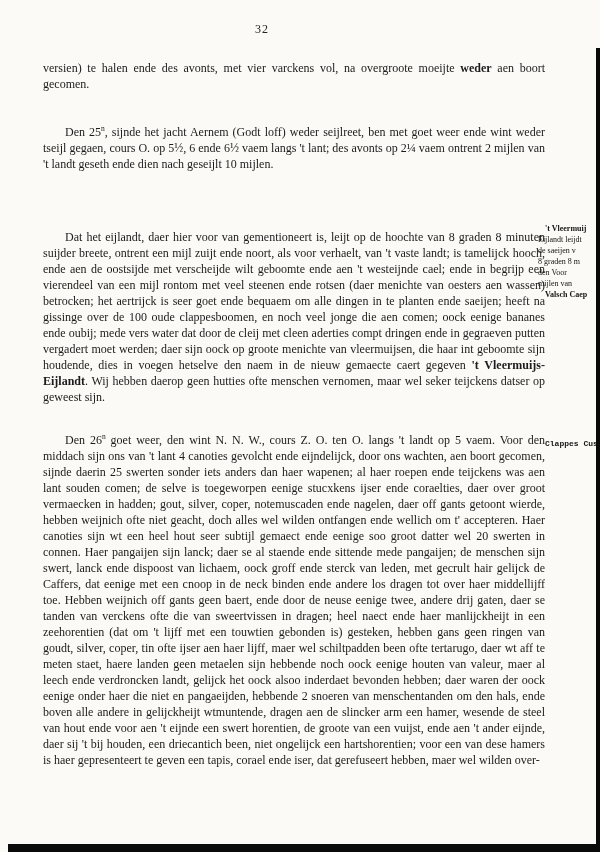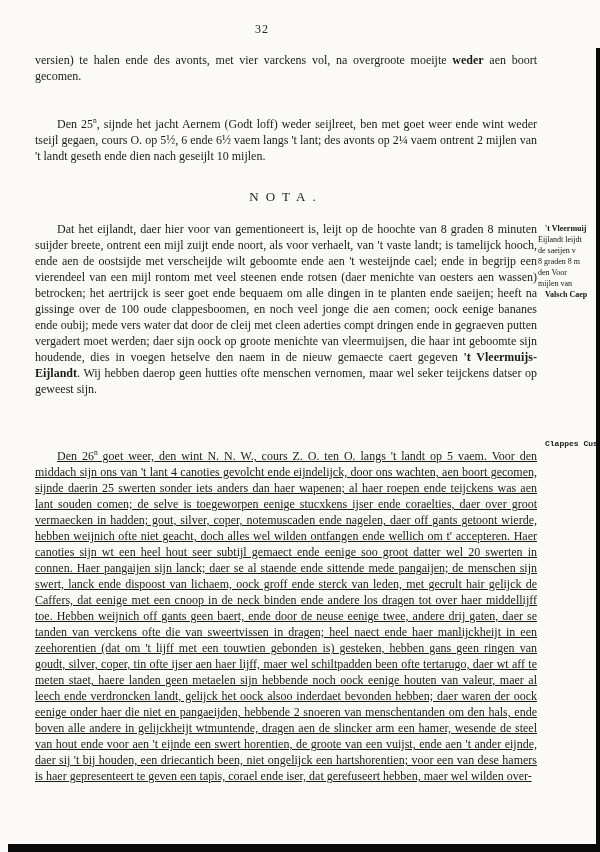--- a/index.html
+++ b/index.html
@@ -1,28 +1,28 @@
 <!DOCTYPE html>
 <html><head>
 <meta charset="utf-8">
 <style>
   html,body{margin:0;padding:0;background:#ffffff;}
   .page{position:relative;width:600px;height:852px;background:#fbfaf7;overflow:hidden;
         font-family:"Liberation Serif",serif;color:#1b1b1b;}
   .pnum{position:absolute;top:22px;left:0;width:524px;text-align:center;
         font-size:12px;letter-spacing:1px;color:#222;}
-  .para{position:absolute;left:35px;width:502px;margin:0;text-align:justify;
+  .para{position:absolute;left:35px;width:502px;margin:8px;text-align:justify;
         font-size:12px;line-height:16px;}
   .indent{text-indent:22px;}
   .p1{top:52px;}
   .p2{top:116px;}
   .nota{position:absolute;top:189px;left:35px;width:502px;text-align:center;
         font-size:13px;letter-spacing:7px;color:#1b1b1b;}
   .p3{top:221px;}
-  .p4{top:448px;text-decoration:underline;}
+  .p4{top:424px;}
   sup.ord{font-size:7.5px;line-height:0;vertical-align:5px;}
   b{font-weight:bold;}
   .mnote{position:absolute;left:538px;width:58px;overflow:hidden;
          font-size:8px;line-height:11px;color:#141414;}
   .mnote1{top:223px;}
   .mnote2{top:438px;font-family:Liberation Mono, monospace;}
   .nline{white-space:nowrap;}
   .nb{font-weight:bold;padding-left:7px;}
   .edge-r{position:absolute;left:596px;top:48px;width:4px;height:804px;background:#0a0a0a;}
   .edge-b{position:absolute;left:8px;top:844px;width:592px;height:8px;background:#0a0a0a;}
@@ -31,21 +31,20 @@
 <body>
 
 <div class="page">
 
   <div class="pnum">32</div>
 
   <p class="para p1"><span>versien) te halen ende des avonts, met vier varckens vol, na overgroote moeijte </span><b>weder</b><span> aen boort gecomen.</span></p>
 
   <p class="para indent p2"><span>Den 25</span><sup class="ord">n</sup><span>, sijnde het jacht Aernem (Godt loff) weder seijlreet, ben met goet weer ende wint weder tseijl gegaen, cours O. op 5½, 6 ende 6½ vaem langs 't lant; des avonts op 2¼ vaem ontrent 2 mijlen van 't landt geseth ende dien nach geseijlt 10 mijlen.</span></p>
 
-  <div class="nota">NOTA.</div>
 
   <p class="para indent p3"><span>Dat het eijlandt, daer hier voor van gementioneert is, leijt op de hoochte van 8 graden 8 minuten suijder breete, ontrent een mijl zuijt ende noort, als voor verhaelt, van 't vaste landt; is tamelijck hooch, ende aen de oostsijde met verscheijde wilt geboomte ende aen 't westeijnde cael; ende in begrijp een vierendeel van een mijl rontom met veel steenen ende rotsen (daer menichte van oesters aen wassen) betrocken; het aertrijck is seer goet ende bequaem om alle dingen in te planten ende saeijen; heeft na gissinge over de 100 oude clappesboomen, en noch veel jonge die aen comen; oock eenige bananes ende oubij; mede vers water dat door de cleij met cleen aderties compt dringen ende in gegraeven putten vergadert moet werden; daer sijn oock op groote menichte van vleermuijsen, die haar int geboomte sijn houdende, dies in voegen hetselve den naem in de nieuw gemaecte caert gegeven </span><b>'t Vleermuijs-Eijlandt</b><span>. Wij hebben daerop geen hutties ofte menschen vernomen, maar wel seker teijckens datser op geweest sijn.</span></p>
 
   <p class="para indent p4"><span>Den 26</span><sup class="ord">n</sup><span> goet weer, den wint N. N. W., cours Z. O. ten O. langs 't landt op 5 vaem. Voor den middach sijn ons van 't lant 4 canoties gevolcht ende eijndelijck, door ons wachten, aen boort gecomen, sijnde daerin 25 swerten sonder iets anders dan haer wapenen; al haer roepen ende teijckens was aen lant souden comen; de selve is toegeworpen eenige stucxkens ijser ende coraelties, daer over groot vermaecken in hadden; gout, silver, coper, notemuscaden ende nagelen, daer off gants getoont wierde, hebben weijnich ofte niet geacht, doch alles wel wilden ontfangen ende wellich om t' accepteren. Haer canoties sijn wt een heel hout seer subtijl gemaect ende eenige soo groot datter wel 20 swerten in connen. Haer pangaijen sijn lanck; daer se al staende ende sittende mede pangaijen; de menschen sijn swert, lanck ende dispoost van lichaem, oock groff ende sterck van leden, met gecrult hair gelijck de Caffers, dat eenige met een cnoop in de neck binden ende andere los dragen tot over haer middellijff toe. Hebben weijnich off gants geen baert, ende door de neuse eenige twee, andere drij gaten, daer se tanden van verckens ofte die van sweertvissen in dragen; heel naect ende haer manlijckheijt in een zeehorentien (dat om 't lijff met een touwtien gebonden is) gesteken, hebben gans geen ringen van goudt, silver, coper, tin ofte ijser aen haer lijff, maer wel schiltpadden been ofte tertarugo, daer wt aff te meten staet, haere landen geen metaelen sijn hebbende noch oock eenige houten van valeur, maer al leech ende verdroncken landt, gelijck het oock alsoo inderdaet bevonden hebben; daer waren der oock eenige onder haer die niet en pangaeijden, hebbende 2 snoeren van menschentanden om den hals, ende boven alle andere in gelijckheijt wtmuntende, dragen aen de slincker arm een hamer, wesende de steel van hout ende voor aen 't eijnde een swert horentien, de groote van een vuijst, ende aen 't ander eijnde, daer sij 't bij houden, een driecantich been, niet ongelijck een hartshorentien; voor een van dese hamers is haer gepresenteert te geven een tapis, corael ende iser, dat gerefuseert hebben, maer wel wilden over-</span></p>
 
   <div class="mnote mnote1">
     <div class="nline nb">'t Vleermuij</div>
     <div class="nline">Eijlandt leijdt</div>
     <div class="nline">de saeijen v</div>
     <div class="nline">8 graden 8 m</div>

